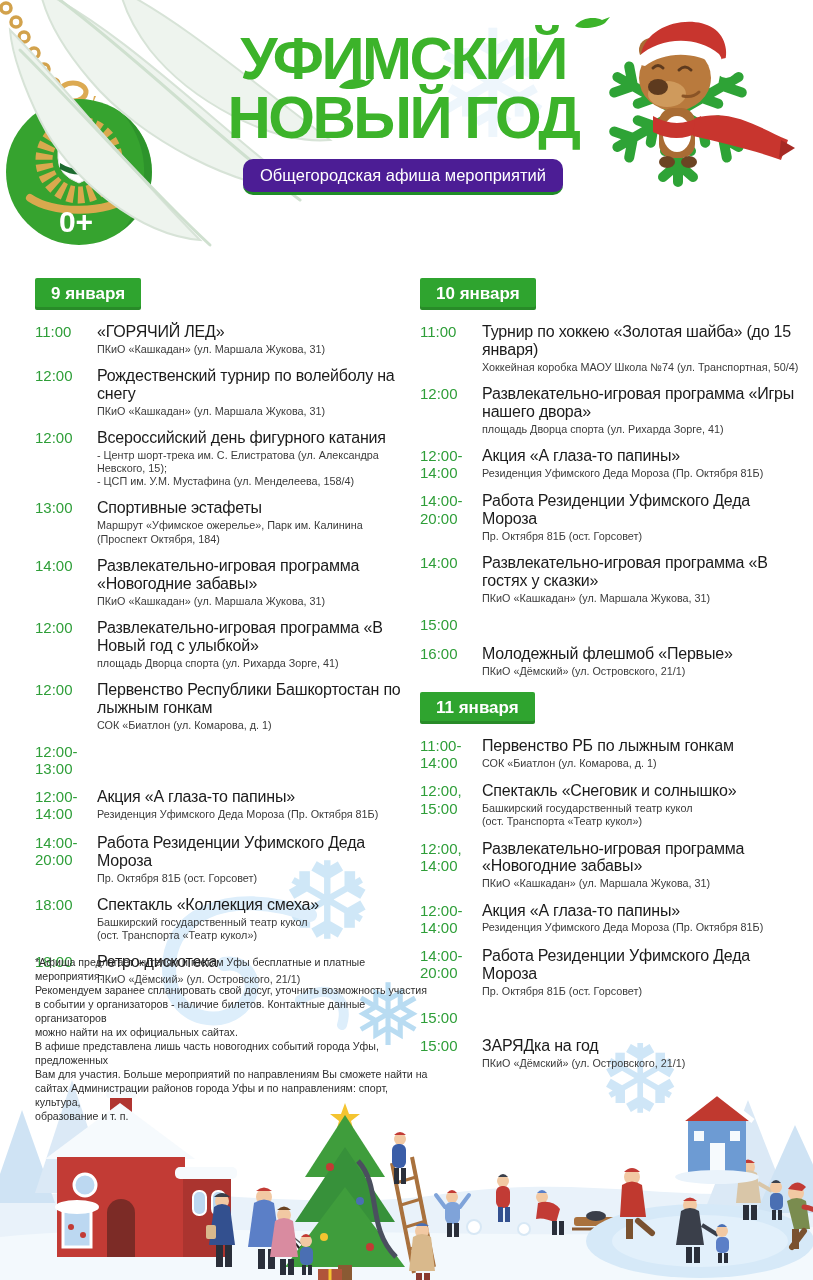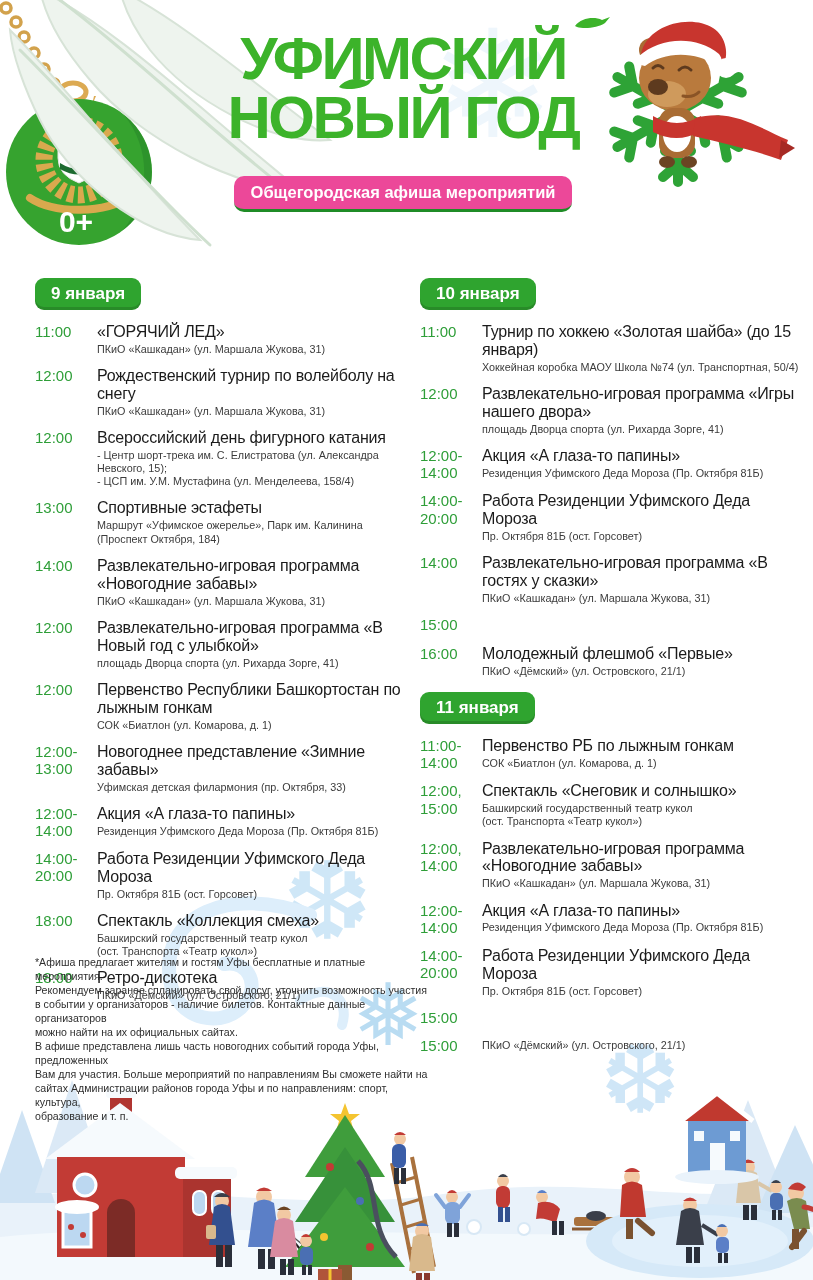--- a/index.html
+++ b/index.html
@@ -7,30 +7,30 @@
         font-family:"Liberation Sans",sans-serif;}
   
   .bg-flake{position:absolute;z-index:0;pointer-events:none;line-height:1;}
   
   .ornament{position:absolute;left:-6px;top:0;z-index:2;}
   .branch{position:absolute;left:0;top:-10px;z-index:3;pointer-events:none;}
   .title-block{position:absolute;left:198px;top:30px;width:410px;z-index:4;text-align:center;}
   .title-line{margin:0;font-size:60px;font-weight:700;color:#3cb32a;line-height:0.98;
               letter-spacing:-2.5px;position:relative;white-space:nowrap;}
   .marten-glyph{position:absolute;z-index:5;}
-  .subtitle{display:inline-block;margin-top:28px;background:#ec4899;color:#fff;font-weight:700;
+  .subtitle{display:inline-block;margin-top:11px;background:#4c1d95;color:#fff;font-weight:400;
             font-size:16.5px;padding:7px 17px;border-radius:10px;border-bottom:3px solid #1f8c26;}
   .mascot{position:absolute;left:583px;top:12px;z-index:2;}
   
   .columns{position:absolute;top:278px;left:35px;width:778px;display:grid;
            grid-template-columns:385px 1fr;z-index:5;}
   .day + .day{margin-top:14px;display:block;}
   .day{display:block;}
   .day-badge{display:inline-block;background:#2fa42f;color:#fff;font-weight:700;font-size:17px;
-             padding:6px 16px;border-radius:9px;box-shadow:inset 0 -3px 0 rgba(0,0,0,.15);
+             padding:6px 16px;border-radius:2px;box-shadow:inset 0 -3px 0 rgba(0,0,0,.15);
              margin-bottom:13px;}
   .event{display:flex;margin-bottom:11px;}
   .time{flex:0 0 62px;width:62px;color:#2e9e38;font-weight:400;font-size:15px;line-height:1.15;
         white-space:pre-line;}
   .content{flex:1;padding-right:4px;}
   .etitle{font-weight:400;font-size:16px;line-height:1.12;color:#1b1b1b;letter-spacing:-0.2px;}
   .venue{font-size:10.8px;color:#3b3b3b;line-height:1.22;margin-top:2px;white-space:pre-line;}
   
   .footnote{position:absolute;top:956px;left:35px;width:396px;font-size:10.6px;line-height:1.32;
             color:#2e2e2e;white-space:pre-line;z-index:5;}
@@ -193,24 +193,20 @@
             </div>
           </div><div class="event">
             <div class="time">12:00</div>
             <div class="content">
               <div class="etitle">Первенство Республики Башкортостан по лыжным гонкам</div>
               <div class="venue">СОК «Биатлон (ул. Комарова, д. 1)</div>
             </div>
           </div><div class="event">
             <div class="time">12:00-
 13:00</div>
-            <div class="content">
-              <div class="etitle">Новогоднее представление «Зимние забавы»</div>
-              <div class="venue">Уфимская детская филармония (пр. Октября, 33)</div>
-            </div>
           </div><div class="event">
             <div class="time">12:00-
 14:00</div>
             <div class="content">
               <div class="etitle">Акция «А глаза-то папины»</div>
               <div class="venue">Резиденция Уфимского Деда Мороза (Пр. Октября 81Б)</div>
             </div>
           </div><div class="event">
             <div class="time">14:00-
 20:00</div>
@@ -309,20 +305,21 @@
 20:00</div>
             <div class="content">
               <div class="etitle">Работа Резиденции Уфимского Деда Мороза</div>
               <div class="venue">Пр. Октября 81Б (ост. Горсовет)</div>
             </div>
           </div><div class="event">
             <div class="time">15:00</div>
           </div><div class="event">
             <div class="time">15:00</div>
             <div class="content">
+              <div class="etitle">ЗАРЯДка на год</div>
               <div class="venue">ПКиО «Дёмский» (ул. Островского, 21/1)</div>
             </div>
           </div></section>
       </div>
   </main>
 
   <div class="footnote">*Афиша предлагает жителям и гостям Уфы бесплатные и платные мероприятия.
 Рекомендуем заранее спланировать свой досуг, уточнить возможность участия
 в событии у организаторов - наличие билетов. Контактные данные организаторов
 можно найти на их официальных сайтах.

